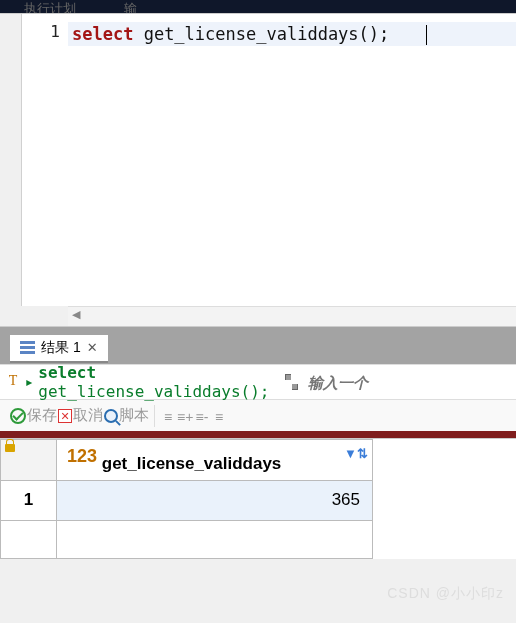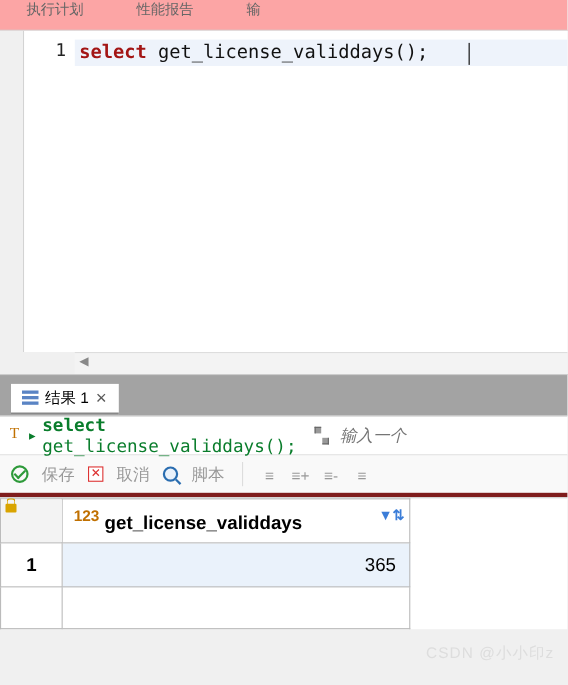--- a/index.html
+++ b/index.html
@@ -7,26 +7,27 @@
       font-family: "Microsoft YaHei", sans-serif;
       font-size: 14px;
       width: 516px;
       height: 623px;
       background: #f0f0f0;
       overflow: hidden;
       position: relative;
     }
     .top-tabs {
       display: flex;
-      height: 28px;
-      background: #fca5a5;
+      height: 14px;
+      background: #0f172a;
       border-bottom: 1px solid #ccc;
       font-size: 13px;
       color: #666;
       overflow: hidden;
+      text-decoration: underline;
     }
     .top-tabs div { padding: 0 24px; white-space: nowrap; }
     .editor-area {
       display: flex;
       background: #fff;
     }
     .left-margin {
       width: 22px;
       background: #f0f0f0;
       border-right: 1px solid #d0d0d0;
@@ -135,29 +136,30 @@
     .expand-icon::before { width: 5px; height: 5px; border-top: 1px solid #666; border-left: 1px solid #666; top: 0; left: 0; }
     .expand-icon::after { width: 5px; height: 5px; border-bottom: 1px solid #666; border-right: 1px solid #666; bottom: 0; right: 0; }
     .search-placeholder {
       color: #701a75;
       font-style: italic;
       font-size: 15px;
       flex: 1;
       border: none;
       outline: none;
       background: transparent;
+      font-weight: bold;
     }
     .toolbar {
       background: #f9f9f9;
-      border-bottom: 4px solid #7f1d1d;
+      border-bottom: 7px solid #7f1d1d;
       display: flex;
       align-items: center;
       height: 38px;
       padding: 0 10px;
-      gap: 12px;
+      gap: 1px;
       font-size: 15px;
       color: #999;
     }
     .check-icon {
       width: 16px; height: 16px; border: 2px solid #2e9a3a; border-radius: 50%;
       position: relative;
     }
     .check-icon::after {
       content: ""; position: absolute; width: 4px; height: 8px;
       border-right: 2px solid #2e9a3a; border-bottom: 2px solid #2e9a3a;
@@ -200,21 +202,21 @@
       width: 10px; height: 8px; background: #d9a400; border-radius: 1px;
     }
     .lock-icon::before {
       content: ""; position: absolute; width: 6px; height: 6px; border: 1px solid #d9a400;
       border-radius: 3px 3px 0 0; top: -5px; left: 1px; border-bottom: none;
     }
     .col-header {
       background: #fff; padding: 6px 10px; text-align: left; white-space: nowrap;
       width: 316px;
     }
-    .col-header .num-indicator { color: #c07000; font-size: 14px; vertical-align: super; }
+    .col-header .num-indicator { color: #c07000; font-size: 18px; vertical-align: super; }
     .col-header .filter-icon {
       float: right; width: 18px; height: 18px;
       color: #3b7dd8; font-size: 13px;
     }
     .row-header {
       background: #fff; text-align: center; font-weight: bold; width: 56px; height: 40px;
     }
     .data-cell {
       background: #eaf2fb; padding: 6px 12px; text-align: right; margin-left: 40px;
     }
@@ -227,21 +229,20 @@
       color: #ddd;
       font-size: 14px;
       letter-spacing: 1px;
     }
   </style>
 </head>
 <body>
 
 <div class="top-tabs">
   <div>执行计划</div>
-  <div>性能报告</div>
   <div>输</div>
 </div>
 
 <div class="editor-area">
   <div class="left-margin"></div>
   <div class="gutter">
     <div>1</div>
   </div>
   <div class="code-pane">
     <div class="code-line"><span class="kw">select</span><span class="plain"> get_license_validdays();</span><span class="cursor" style="left:358px;"></span></div>

